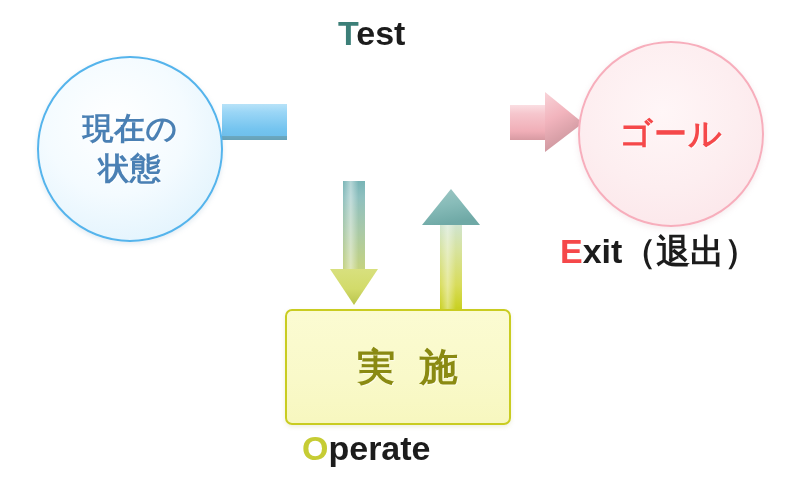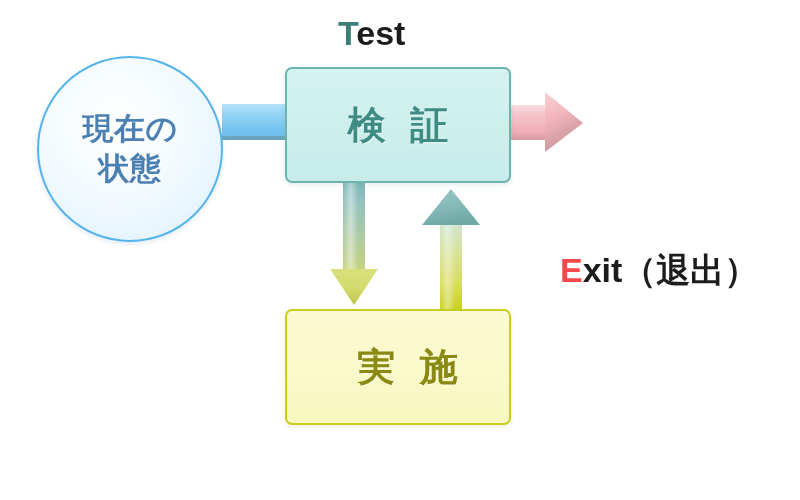--- a/index.html
+++ b/index.html
@@ -113,21 +113,21 @@
     font-weight: 700;
     white-space: nowrap;
     color: #1c1c1c;
   }
   #test-caption   { left: 338px; top: 14px; }
   #test-caption .accent { color: #3c7f78; }
 
   #operate-caption { left: 302px; top: 429px; }
   #operate-caption .accent { color: #c6cc34; }
 
-  #exit-caption   { left: 560px; top: 229px; margin-top: 19px; }
+  #exit-caption   { left: 560px; top: 229px; }
   #exit-caption .accent { color: #f5484a; }
 
   
   .connector { position: absolute; }
 
   #start-to-test {
     left: 222px;
     top: 104px;
     width: 65px;
     height: 36px;
@@ -244,31 +244,34 @@
     </svg>
   </div>
 
   <div class="node" id="start-circle">
     <div class="label">
       <span>現在の</span><br>
       <span>状態</span>
     </div>
   </div>
 
-  <div class="node" id="test-box">
-    <div class="label">検 証</div>
-  </div>
 
   <div class="node" id="operate-box">
     <div class="label">実 施</div>
   </div>
 
+  <div class="node" id="goal-circle">
+    <div class="label">ゴール</div>
+  </div>
 
   <div class="caption" id="test-caption">
     <span class="accent">T</span><span>est</span>
   </div>
 
+  <div class="caption" id="operate-caption">
+    <span class="accent">O</span><span>perate</span>
+  </div>
 
   <div class="caption" id="exit-caption">
     <span class="accent">E</span><span>xit（退出）</span>
   </div>
 
 </div>
 
 </body></html>

